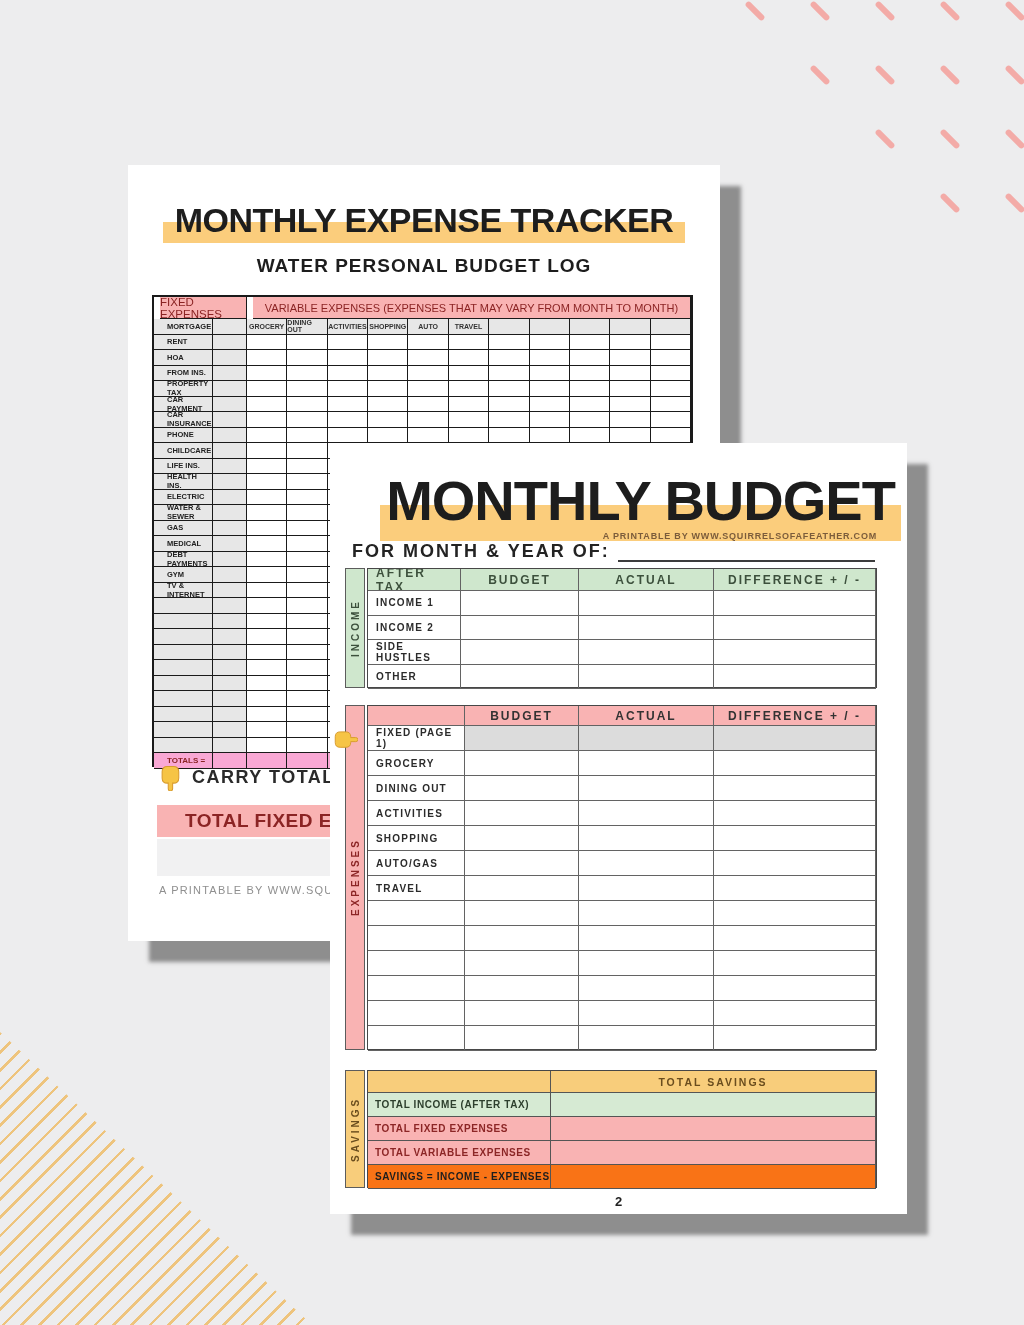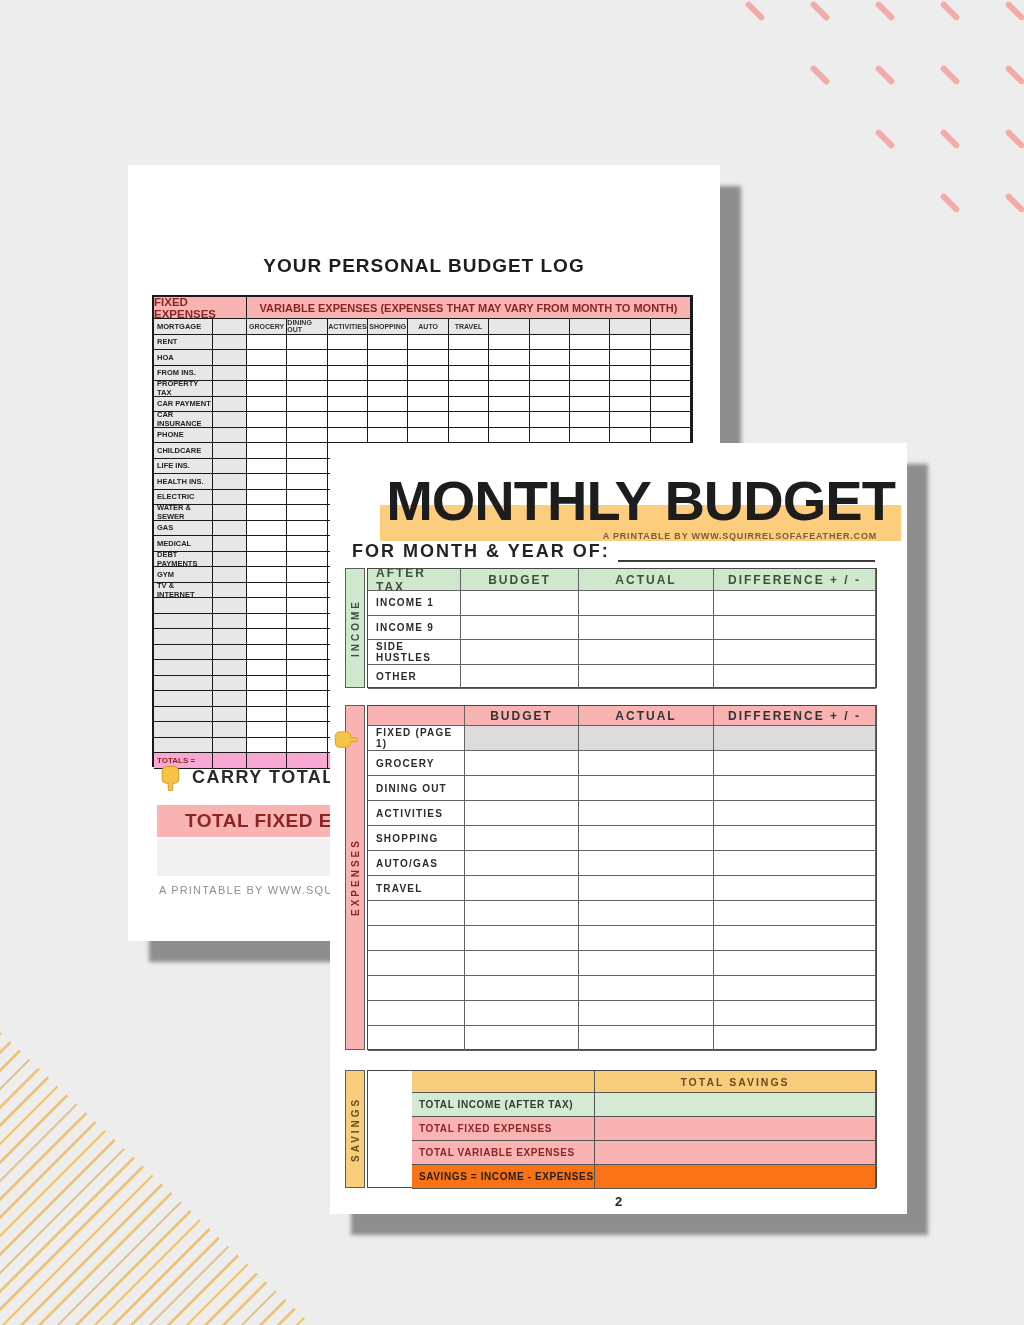--- a/index.html
+++ b/index.html
@@ -25,24 +25,24 @@
   .hl-title::before{content:"";position:absolute;left:-12px;right:-12px;top:25px;bottom:0;
             background:#fbcd7c;z-index:-1;}
   .bp-subtitle{position:absolute;top:90px;left:0;right:0;text-align:center;font-size:19px;
             font-weight:700;letter-spacing:1px;color:#1d1d1d;}
   .bp-table{position:absolute;left:24px;top:130px;width:541px;height:472px;display:grid;
             grid-template-columns:59px 34px repeat(11,1fr);
             grid-template-rows:22px repeat(28,15.5px) 16px;
             border:2px solid #1a1a1a;box-sizing:border-box;background:#fff;}
   .cell{border-right:1.4px solid #1a1a1a;border-bottom:1.4px solid #1a1a1a;box-sizing:border-box;
         display:flex;align-items:center;overflow:hidden;}
-  .cell.hdr{background:#f9b3b3;justify-content:center;font-weight:700;color:#8b2424;}
+  .cell.hdr{background:#f9b3b3;justify-content:center;font-weight:400;color:#8b2424;margin-left:6px;}
   .fixed-hdr{grid-column:1/3;font-size:11.5px;}
   .var-hdr{grid-column:3/-1;font-size:11px;}
-  .cell.lbl{font-size:7.5px;font-weight:700;color:#222;padding-left:3px;}
+  .cell.lbl{font-size:7.5px;font-weight:700;color:#222;padding-left:13px;}
   .cell.gray{background:#e7e7e7;}
   .cell.vhead{justify-content:center;font-size:7px;font-weight:700;color:#333;}
   .cell.totals{background:#f9a8d4;}
   .cell.totals.lbl{color:#8b2424;font-size:8px;}
   .bp-carry{position:absolute;left:28px;top:598px;display:flex;align-items:center;}
   .hand{display:inline-block;}
   .hand svg{display:block;}
   .hand.down svg{transform:rotate(90deg);}
   .carry-text{margin-left:8px;font-size:18px;font-weight:700;letter-spacing:1.5px;color:#2a2a2a;}
   .bp-pinkbar{position:absolute;left:29px;top:640px;width:300px;height:32px;background:#f9b3b3;
@@ -67,21 +67,21 @@
   .fp-table .side{width:20px;margin-right:2px;border:1.5px solid #5c5c5c;box-sizing:border-box;
         display:flex;align-items:center;justify-content:center;
         writing-mode:vertical-rl;transform:rotate(180deg);
         font-size:10px;font-weight:700;letter-spacing:3px;}
   .side.green{background:#cfe7cd;color:#3c503c;}
   .side.pink{background:#f9b3b3;color:#8c2626;}
   .side.yellow{background:#f8cd7b;color:#6a4d1e;}
   .fp-grid{flex:1;display:grid;border:1.5px solid #474747;box-sizing:border-box;background:#fff;}
   #incomeGrid{grid-template-columns:93px 118px 135px 1fr;grid-template-rows:22px repeat(4,24.5px);}
   #expensesGrid{grid-template-columns:97px 114px 135px 1fr;grid-template-rows:20px repeat(13,25px);}
-  #savingsGrid{grid-template-columns:183px 1fr;grid-template-rows:22px repeat(4,24px);padding-left:44px;}
+  #savingsGrid{grid-template-columns:183px 1fr;grid-template-rows:22px repeat(4,24px);}
   .tbl-income{top:125px;height:120px;}
   .tbl-expenses{top:262px;height:345px;}
   .tbl-savings{top:627px;height:118px;}
   .fcell{border-right:1px solid #636363;border-bottom:1px solid #636363;box-sizing:border-box;
         display:flex;align-items:center;overflow:hidden;}
   .fcell.c{justify-content:center;}
   .fcell.fhdr{background:#cfe7cd;font-size:12px;font-weight:700;letter-spacing:2px;color:#3c503c;}
   .fcell.fhdr.l{padding-left:8px;}
   .fcell.pinkhdr{background:#f9b3b3;color:#333333;}
   .fcell.flbl{padding-left:8px;font-size:10px;font-weight:700;letter-spacing:1.2px;color:#2b2b2b;}
@@ -115,21 +115,24 @@
       <div class="dash" style="left: 1003px; top: 72px;"></div>
       <div class="dash" style="left: 873px; top: 136px;"></div>
       <div class="dash" style="left: 938px; top: 136px;"></div>
       <div class="dash" style="left: 1003px; top: 136px;"></div>
       <div class="dash" style="left: 938px; top: 200px;"></div>
       <div class="dash" style="left: 1003px; top: 200px;"></div>
     </div>
   <div class="deco-yellow"></div>
 
   <div class="page back-page">
-    <div class="bp-subtitle">YOUR PERSONAL BUDGET LOG</div>
+    <div class="bp-title-wrap">
+      <span class="hl-title">MONTHLY EXPENSE TRACKER</span>
+    </div>
+    <div class="bp-subtitle">WATER PERSONAL BUDGET LOG</div>
     <div class="bp-table" id="backTable">
         <div class="cell hdr fixed-hdr">FIXED EXPENSES</div>
         <div class="cell hdr var-hdr">VARIABLE EXPENSES (EXPENSES THAT MAY VARY FROM MONTH TO MONTH)</div>
         <div class="cell lbl gray">MORTGAGE</div>
         <div class="cell gray"></div>
         <div class="cell gray vhead">GROCERY</div>
         <div class="cell gray vhead">DINING OUT</div>
         <div class="cell gray vhead">ACTIVITIES</div>
         <div class="cell gray vhead">SHOPPING</div>
         <div class="cell gray vhead">AUTO</div>
@@ -533,21 +536,21 @@
       <div class="side green">INCOME</div>
       <div class="fp-grid" id="incomeGrid">
           <div class="fcell fhdr l">AFTER TAX</div>
           <div class="fcell fhdr c">BUDGET</div>
           <div class="fcell fhdr c">ACTUAL</div>
           <div class="fcell fhdr c">DIFFERENCE + / -</div>
           <div class="fcell flbl">INCOME 1</div>
           <div class="fcell"></div>
           <div class="fcell"></div>
           <div class="fcell"></div>
-          <div class="fcell flbl">INCOME 9</div>
+          <div class="fcell flbl">INCOME 2</div>
           <div class="fcell"></div>
           <div class="fcell"></div>
           <div class="fcell"></div>
           <div class="fcell flbl">SIDE HUSTLES</div>
           <div class="fcell"></div>
           <div class="fcell"></div>
           <div class="fcell"></div>
           <div class="fcell flbl">OTHER</div>
           <div class="fcell"></div>
           <div class="fcell"></div>

